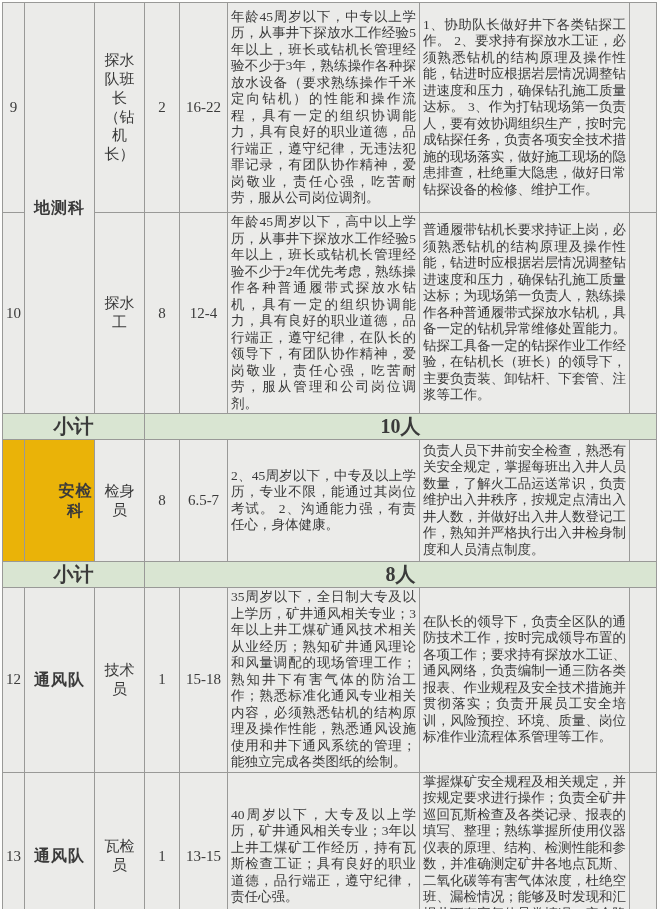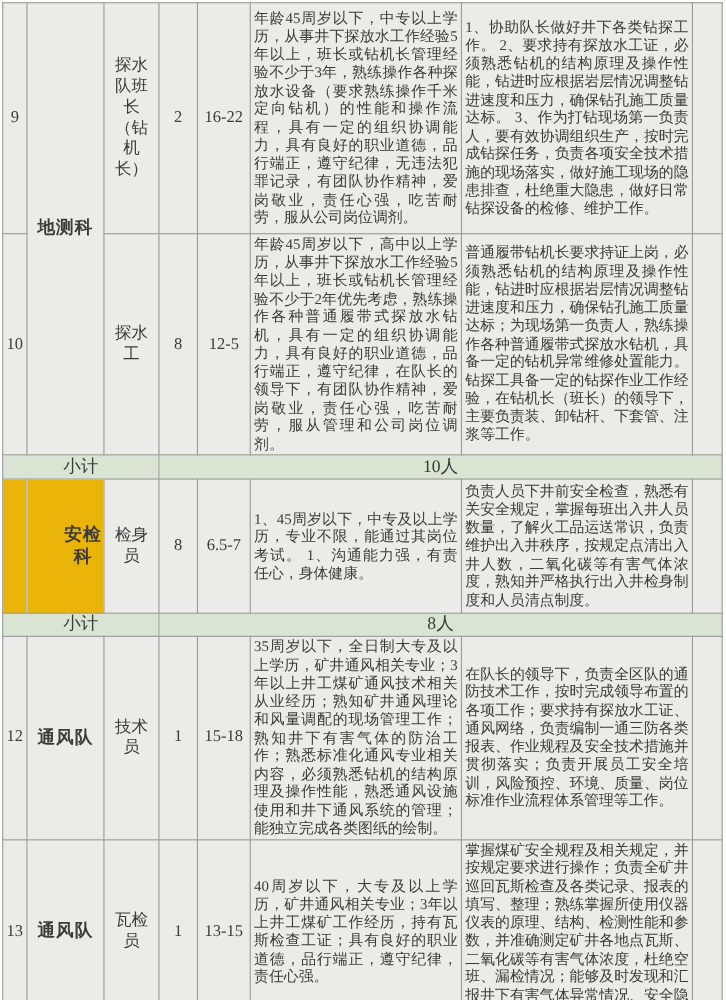--- a/index.html
+++ b/index.html
@@ -28,22 +28,22 @@
     text-align:justify;
     font-size:13.5px;
     line-height:16.5px;
     padding:1px 3px;
     letter-spacing:0px;
   }
   td.dept{font-weight:bold;font-size:16px;letter-spacing:1px;margin-left:36px;}
   td.pos{padding:0 3px;margin-top:48px;}
   tr.subtotal td{
     background:#d9e5d2;
-    font-weight:normal;
-    font-size:16px;
+    font-weight:bold;
+    font-size:20px;
   }
   td.hl{background:#eab308;padding-left:32px;}
 </style>
 </head>
 <body>
 
 <table class="recruit">
   <colgroup>
     <col style="width:22px">
       <col style="width:70px">
@@ -64,39 +64,39 @@
     <td>16-22</td>
     <td class="longtext">年龄45周岁以下，中专以上学历，从事井下探放水工作经验5年以上，班长或钻机长管理经验不少于3年，熟练操作各种探放水设备（要求熟练操作千米定向钻机）的性能和操作流程，具有一定的组织协调能力，具有良好的职业道德，品行端正，遵守纪律，无违法犯罪记录，有团队协作精神，爱岗敬业，责任心强，吃苦耐劳，服从公司岗位调剂。</td>
     <td class="longtext">1、协助队长做好井下各类钻探工作。 2、要求持有探放水工证，必须熟悉钻机的结构原理及操作性能，钻进时应根据岩层情况调整钻进速度和压力，确保钻孔施工质量达标。 3、作为打钻现场第一负责人，要有效协调组织生产，按时完成钻探任务，负责各项安全技术措施的现场落实，做好施工现场的隐患排查，杜绝重大隐患，做好日常钻探设备的检修、维护工作。</td>
     <td></td>
   </tr>
 
   <tr style="height:191px;">
     <td>10</td>
     <td class="pos">探水工</td>
     <td>8</td>
-    <td>12-5</td>
+    <td>12-4</td>
     <td class="longtext">年龄45周岁以下，高中以上学历，从事井下探放水工作经验5年以上，班长或钻机长管理经验不少于2年优先考虑，熟练操作各种普通履带式探放水钻机，具有一定的组织协调能力，具有良好的职业道德，品行端正，遵守纪律，在队长的领导下，有团队协作精神，爱岗敬业，责任心强，吃苦耐劳，服从管理和公司岗位调剂。</td>
     <td class="longtext">普通履带钻机长要求持证上岗，必须熟悉钻机的结构原理及操作性能，钻进时应根据岩层情况调整钻进速度和压力，确保钻孔施工质量达标；为现场第一负责人，熟练操作各种普通履带式探放水钻机，具备一定的钻机异常维修处置能力。钻探工具备一定的钻探作业工作经验，在钻机长（班长）的领导下，主要负责装、卸钻杆、下套管、注浆等工作。</td>
     <td></td>
   </tr>
 
   <tr class="subtotal" style="height:22px;">
     <td colspan="3">小计</td>
     <td colspan="5">10人</td>
   </tr>
 
   <tr style="height:122px;">
     <td class="hl">11</td>
     <td class="dept hl">安检科</td>
     <td class="pos">检身员</td>
     <td>8</td>
     <td>6.5-7</td>
-    <td class="longtext">1、45周岁以下，中专及以上学历，专业不限，能通过其岗位考试。 1、沟通能力强，有责任心，身体健康。</td>
-    <td class="longtext">负责人员下井前安全检查，熟悉有关安全规定，掌握每班出入井人员数量，了解火工品运送常识，负责维护出入井秩序，按规定点清出入井人数，二氧化碳等有害气体浓度，熟知并严格执行出入井检身制度和人员清点制度。</td>
+    <td class="longtext">2、45周岁以下，中专及以上学历，专业不限，能通过其岗位考试。 2、沟通能力强，有责任心，身体健康。</td>
+    <td class="longtext">负责人员下井前安全检查，熟悉有关安全规定，掌握每班出入井人员数量，了解火工品运送常识，负责维护出入井秩序，按规定点清出入井人数，并做好出入井人数登记工作，熟知并严格执行出入井检身制度和人员清点制度。</td>
     <td></td>
   </tr>
 
   <tr class="subtotal" style="height:20px;">
     <td colspan="3">小计</td>
     <td colspan="5">8人</td>
   </tr>
 
   <tr style="height:175px;">
     <td>12</td>

